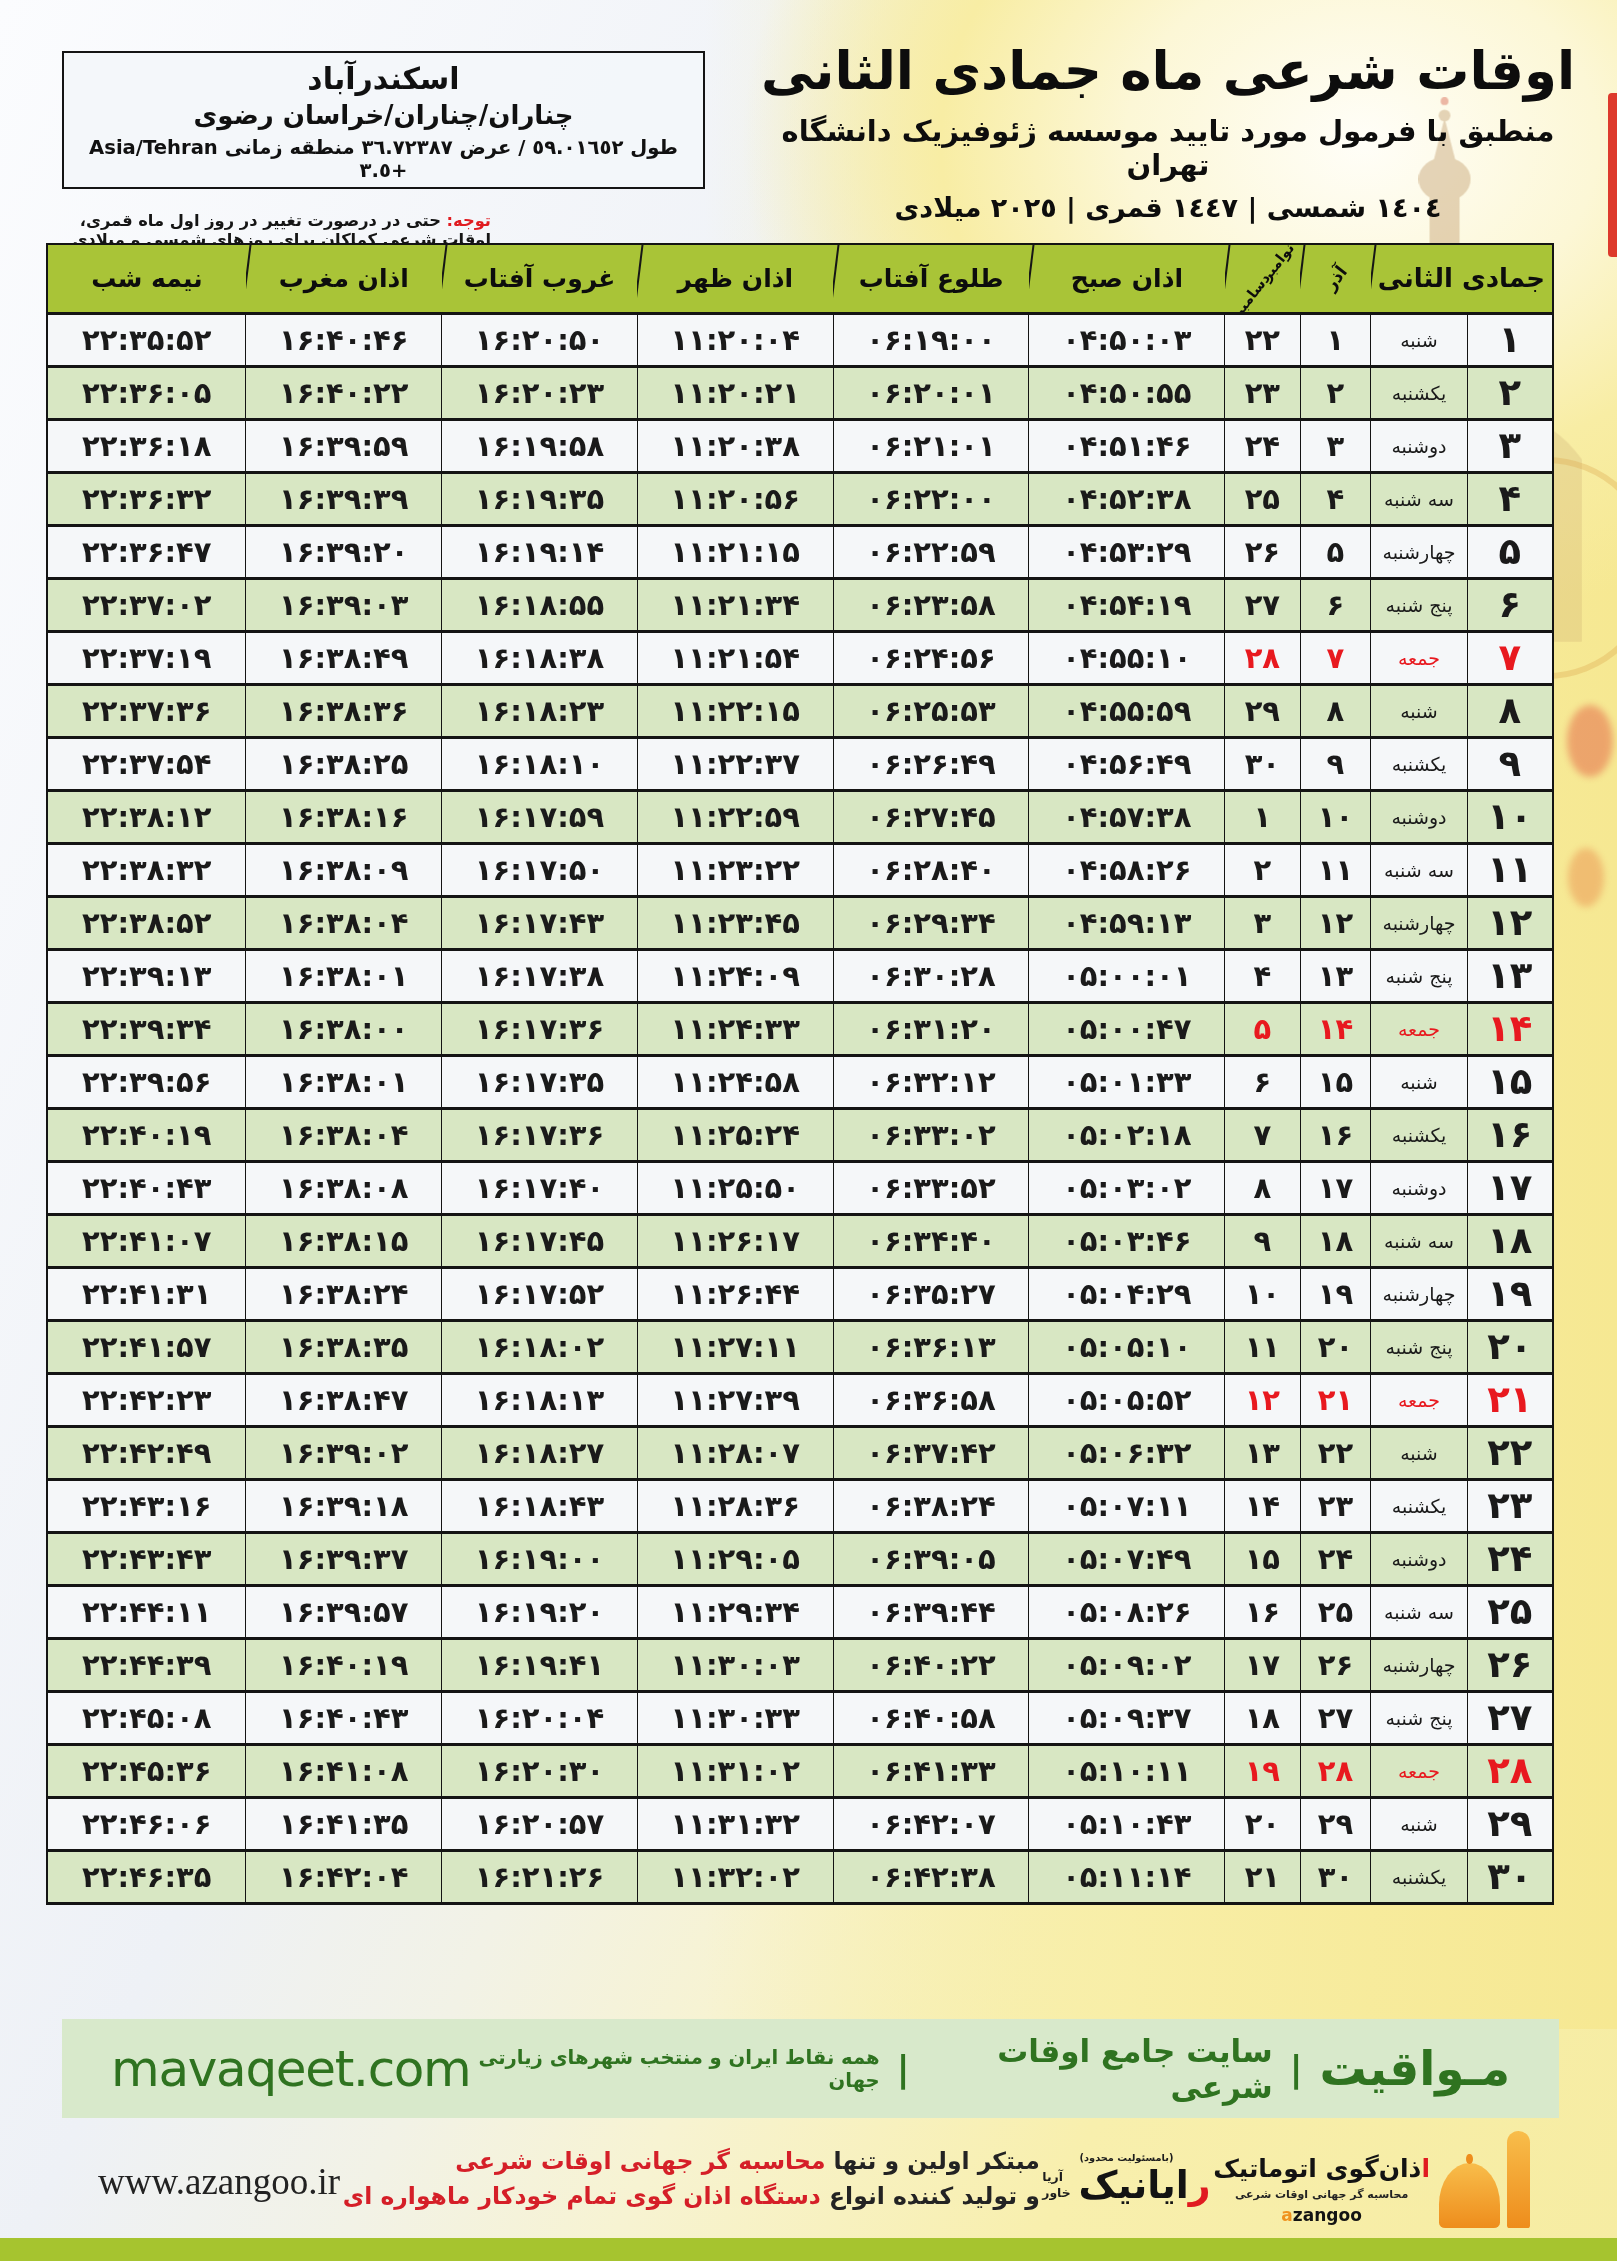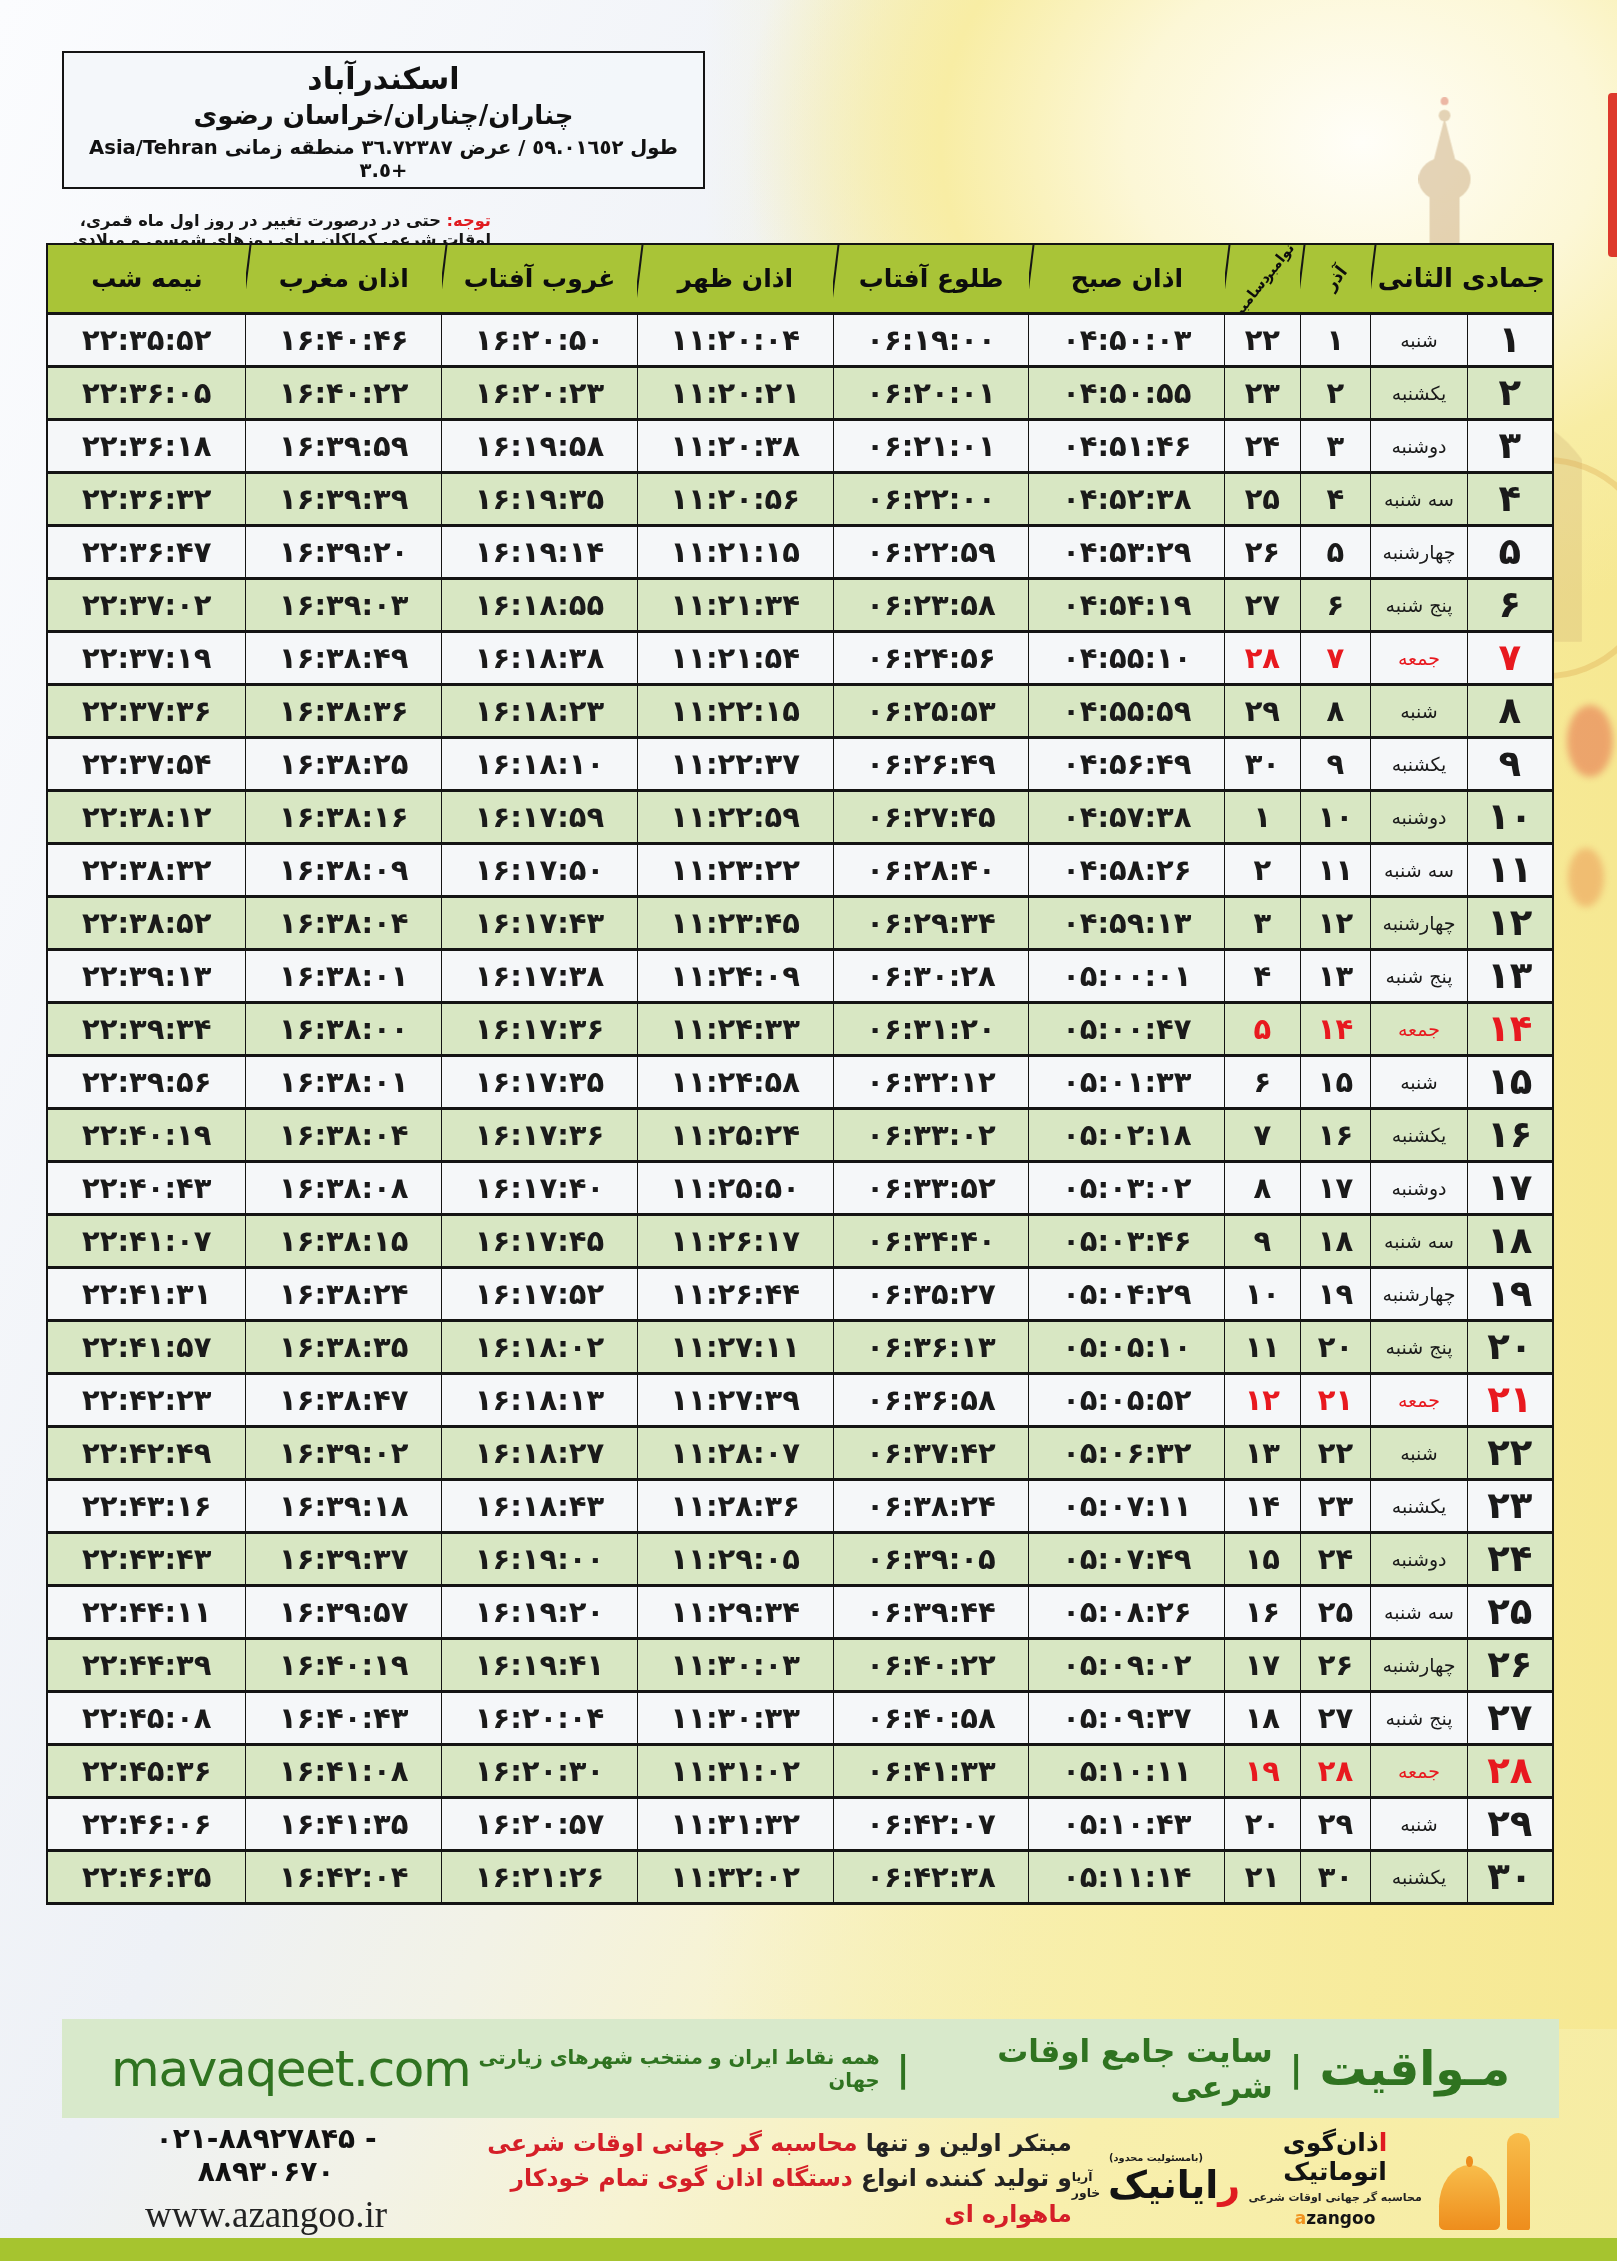--- a/index.html
+++ b/index.html
@@ -123,20 +123,25 @@
   <div class="red-ribbon"></div>
   <div class="flower" style="right:5.2px; top:705px; width:46px; height:72px; background:#e2543c;"></div>
   <div class="flower" style="right:14.4px; top:848px; width:36px; height:59px; background:#e98a4a;"></div>
 
   <div class="loc-box">
     <div class="loc-city">اسکندرآباد</div>
     <div class="loc-region">چناران/چناران/خراسان رضوی</div>
     <div class="loc-coords">طول ٥٩.٠١٦٥٢ / عرض ٣٦.٧٢٣٨٧ منطقه زمانی Asia/Tehran +٣.٥</div>
   </div>
 
+  <div class="title-block">
+    <div class="main-title">اوقات شرعی ماه جمادی الثانی</div>
+    <div class="sub-title">منطبق با فرمول مورد تایید موسسه ژئوفیزیک دانشگاه تهران</div>
+    <div class="date-line">١٤٠٤ شمسی | ١٤٤٧ قمری | ٢٠٢٥ میلادی</div>
+  </div>
 
   <div class="notice">
     <span class="red">توجه:</span><span> حتی در درصورت تغییر در روز اول ماه قمری، اوقات شرعی کماکان برای روزهای شمسی و میلادی معتبر است.</span>
   </div>
 
   <table class="ptable">
     <colgroup>
       <col style="width:5.7%">
         <col style="width:6.4%">
         <col style="width:4.7%">
@@ -566,20 +571,19 @@
     <div class="promo">
       <div>
         <span class="blk">مبتکر اولین و تنها </span><span class="red">محاسبه گر جهانی اوقات شرعی</span>
       </div>
       <div>
         <span class="blk">و تولید کننده انواع </span><span class="red">دستگاه اذان گوی تمام خودکار ماهواره ای</span>
       </div>
     </div>
 
     <div class="contact">
-      <div class="phone">۰۲۱-۸۸۹۲۷۸۴۵ - ۸۸۹۳۰۶۷۰</div>
       <div class="site">www.azangoo.ir</div>
     </div>
   </div>
 
   <div class="bottom-bar"></div>
 </div>
 
 
 </body></html>

